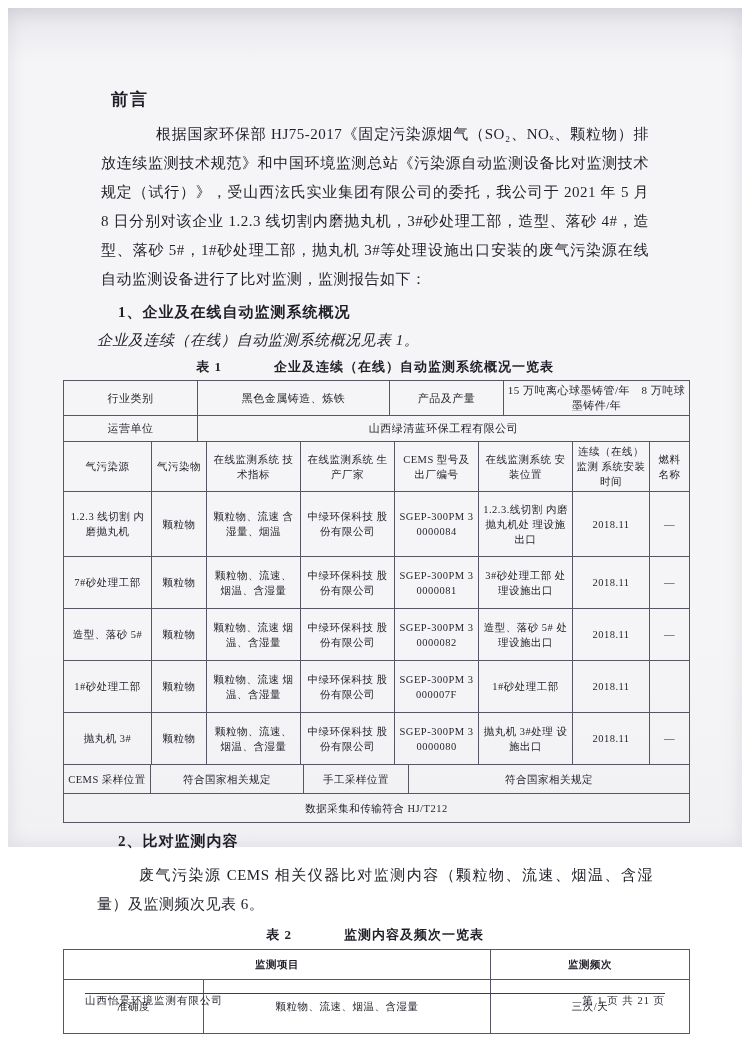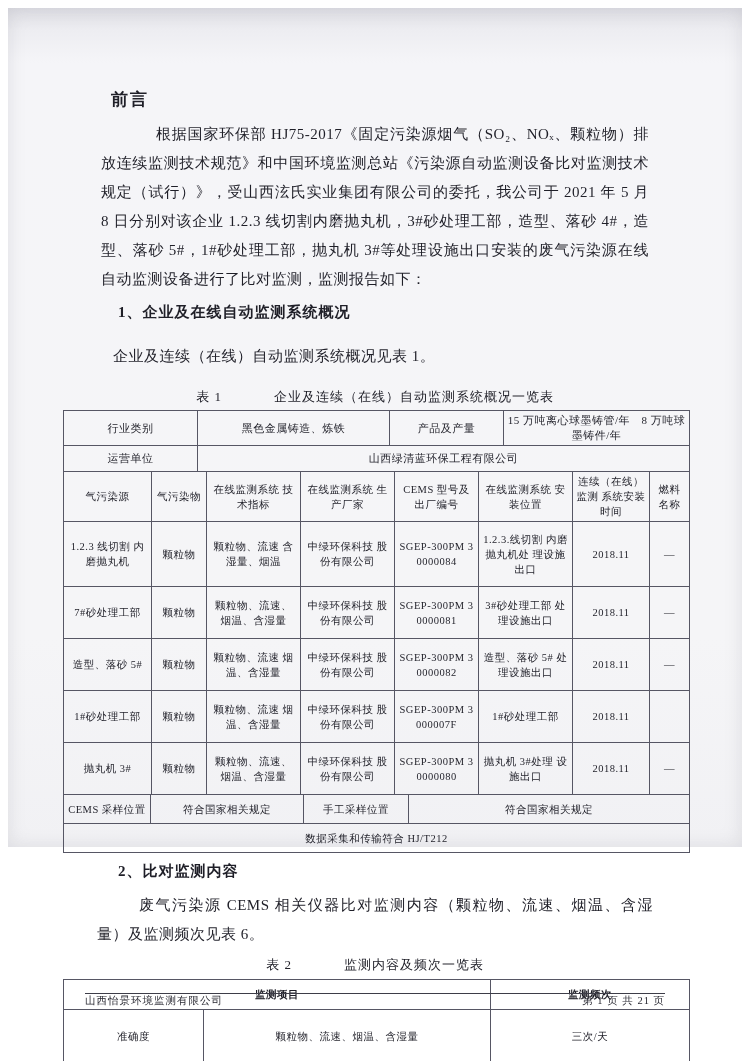--- a/index.html
+++ b/index.html
@@ -24,24 +24,24 @@
     margin:0 0 9px 14px;
   }
   .para {
     font-size:15px; line-height:29px; text-align:justify;
     margin:4px; text-indent:55px; letter-spacing:0.5px;
   }
   .num-h {
     font-size:15px; font-weight:bold; line-height:28px;
     margin:4px 0 0 21px; letter-spacing:1px;
   }
-  .intro-line { font-size:15px; line-height:29px; margin:16px; letter-spacing:0.5px; }
+  .intro-line { font-size:15px; line-height:29px; margin:0; letter-spacing:0.5px;font-style:italic; }
   .tbl-caption {
     display:flex; justify-content:center; gap:52px;
-    font-size:13px; font-weight:normal; line-height:20px; margin:2px 0 3px 0;
+    font-size:13px; font-weight:bold; line-height:20px; margin:2px 0 3px 0;
     letter-spacing:1px;
   }
   table { border-collapse:collapse; table-layout:fixed; width:626px; background:transparent; }
   table + table { margin-top:-1px; }
   td {
     border:1px solid #565664;
     font-size:10.5px; line-height:15px;
     text-align:center; vertical-align:middle;
     padding:2px 3px; letter-spacing:0.5px;
     word-break:break-all;

